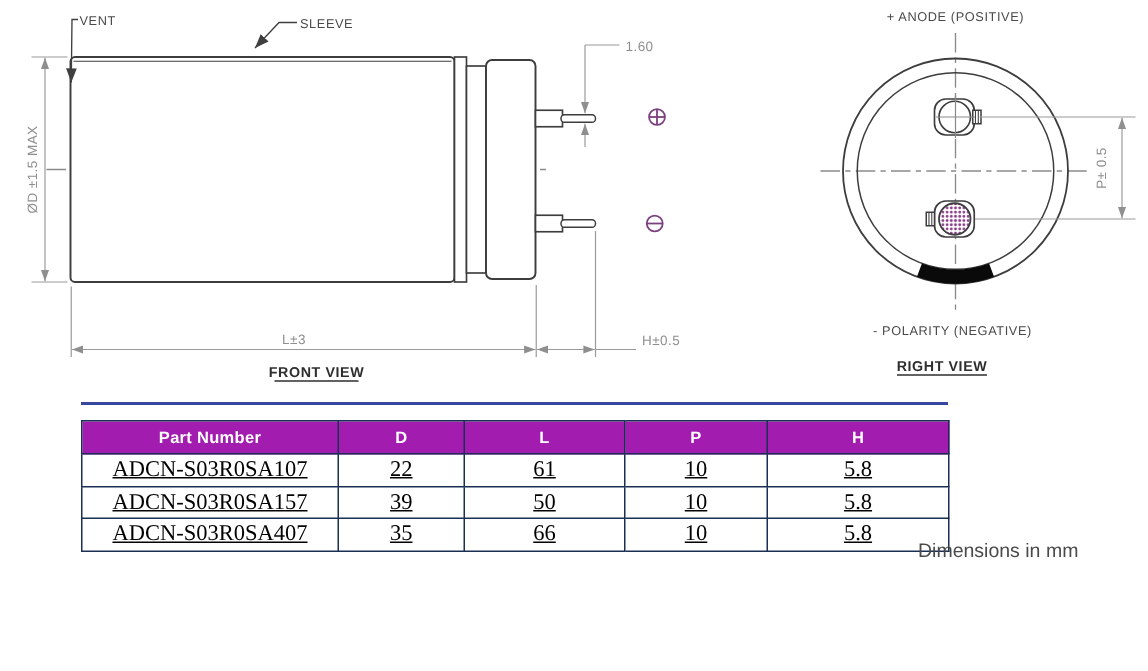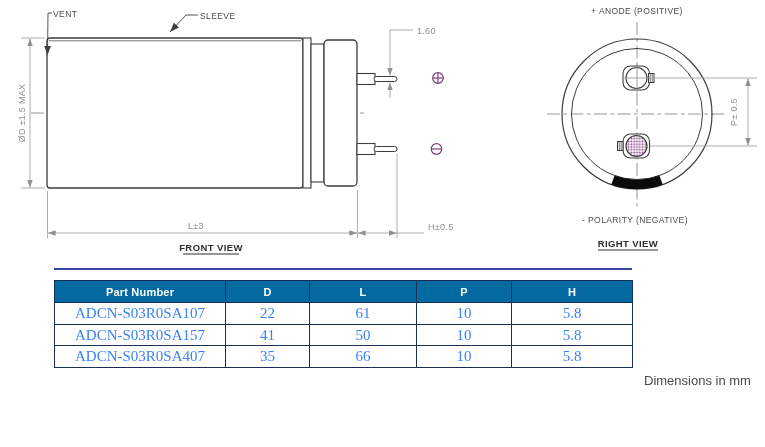--- a/index.html
+++ b/index.html
@@ -7,23 +7,23 @@
          font-family:"Liberation Sans",sans-serif;}
   #drawing{position:absolute;left:0;top:0;}
   svg text{font-family:"Liberation Sans","DejaVu Sans",sans-serif;}
   .lbl{font-size:8.5px;fill:#4a4a4a;letter-spacing:.4px;}
   .dimtxt{font-size:9px;fill:#8f8f8f;letter-spacing:.3px;}
   .viewtitle{font-size:9.5px;font-weight:bold;fill:#2e2e2e;letter-spacing:.4px;}
 
   #spec-rule{position:absolute;left:54px;top:268px;width:578px;height:2px;background:#3946a0;}
   #spec-table{position:absolute;left:54px;top:280px;width:578px;border-collapse:collapse;table-layout:fixed;}
   #spec-table th,#spec-table td{border:1px solid #1b2f54;text-align:center;vertical-align:middle;padding:0;}
-  #spec-table th{background:#0369a1;color:#ffffff;font:bold 11px "Liberation Sans",sans-serif;height:21px;letter-spacing:.2px;}
-  #spec-table td{font:15px "Liberation Serif",serif;color:#3b82f6;height:20.7px;line-height:20.7px;}
-  #mm-note{position:absolute;left:644px;top:359px;font:13px "Liberation Sans",sans-serif;color:#4a4a4a;margin-top:14px;}
+  #spec-table th{background:#a21caf;color:#ffffff;font:bold 11px "Liberation Sans",sans-serif;height:21px;letter-spacing:.2px;}
+  #spec-table td{font:15px "Liberation Serif",serif;color:#000000;height:20.7px;line-height:20.7px;text-decoration:underline;}
+  #mm-note{position:absolute;left:612px;top:359px;font:13px "Liberation Sans",sans-serif;color:#4a4a4a;}
 </style>
 </head>
 <body>
 
 <div id="stage">
 
   <svg id="drawing" width="765" height="447" viewBox="0 0 765 447">
     <defs>
       <marker id="arrG" viewBox="0 0 10 10" refX="9.5" refY="5" markerWidth="10" markerHeight="10" orient="auto-start-reverse">
         <path d="M0,1.6 L9.5,5 L0,8.4 Z" fill="#8f8f8f"></path>
@@ -175,21 +175,21 @@
     <tbody>
       <tr>
         <td>ADCN-S03R0SA107</td>
         <td>22</td>
         <td>61</td>
         <td>10</td>
         <td>5.8</td>
       </tr>
       <tr>
         <td>ADCN-S03R0SA157</td>
-        <td>41</td>
+        <td>39</td>
         <td>50</td>
         <td>10</td>
         <td>5.8</td>
       </tr>
       <tr>
         <td>ADCN-S03R0SA407</td>
         <td>35</td>
         <td>66</td>
         <td>10</td>
         <td>5.8</td>

